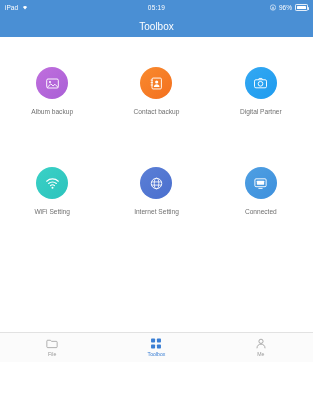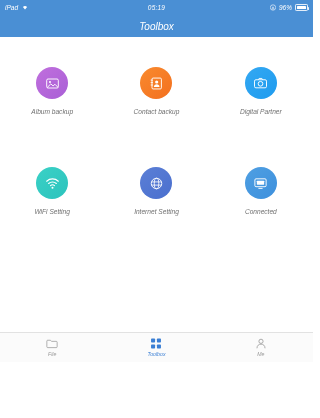--- a/index.html
+++ b/index.html
@@ -8,21 +8,20 @@
     font-family: "Liberation Sans", sans-serif;
     background: #ffffff;
     overflow: hidden;
   }
   .screen {
     position: relative;
     width: 313px; height: 362px;
     background: #ffffff;
     display: flex;
     flex-direction: column;
-    font-style: italic;
   }
 
   
   .statusbar {
     height: 15px;
     background: #4a8fd4;
     color: #ffffff;
     font-size: 6.5px;
     display: flex;
     align-items: center;

